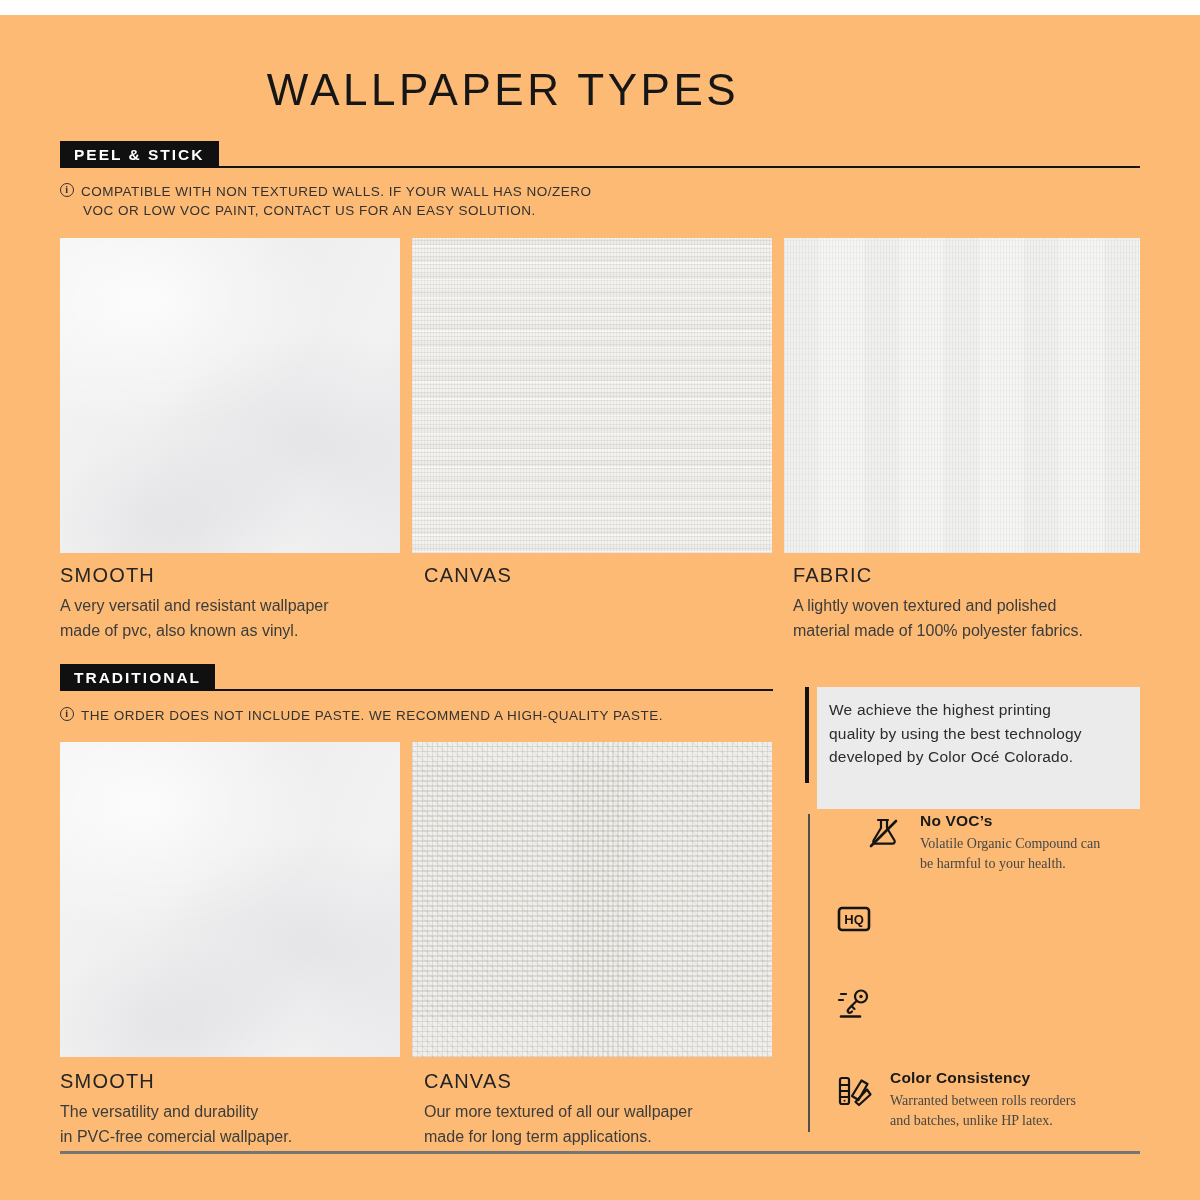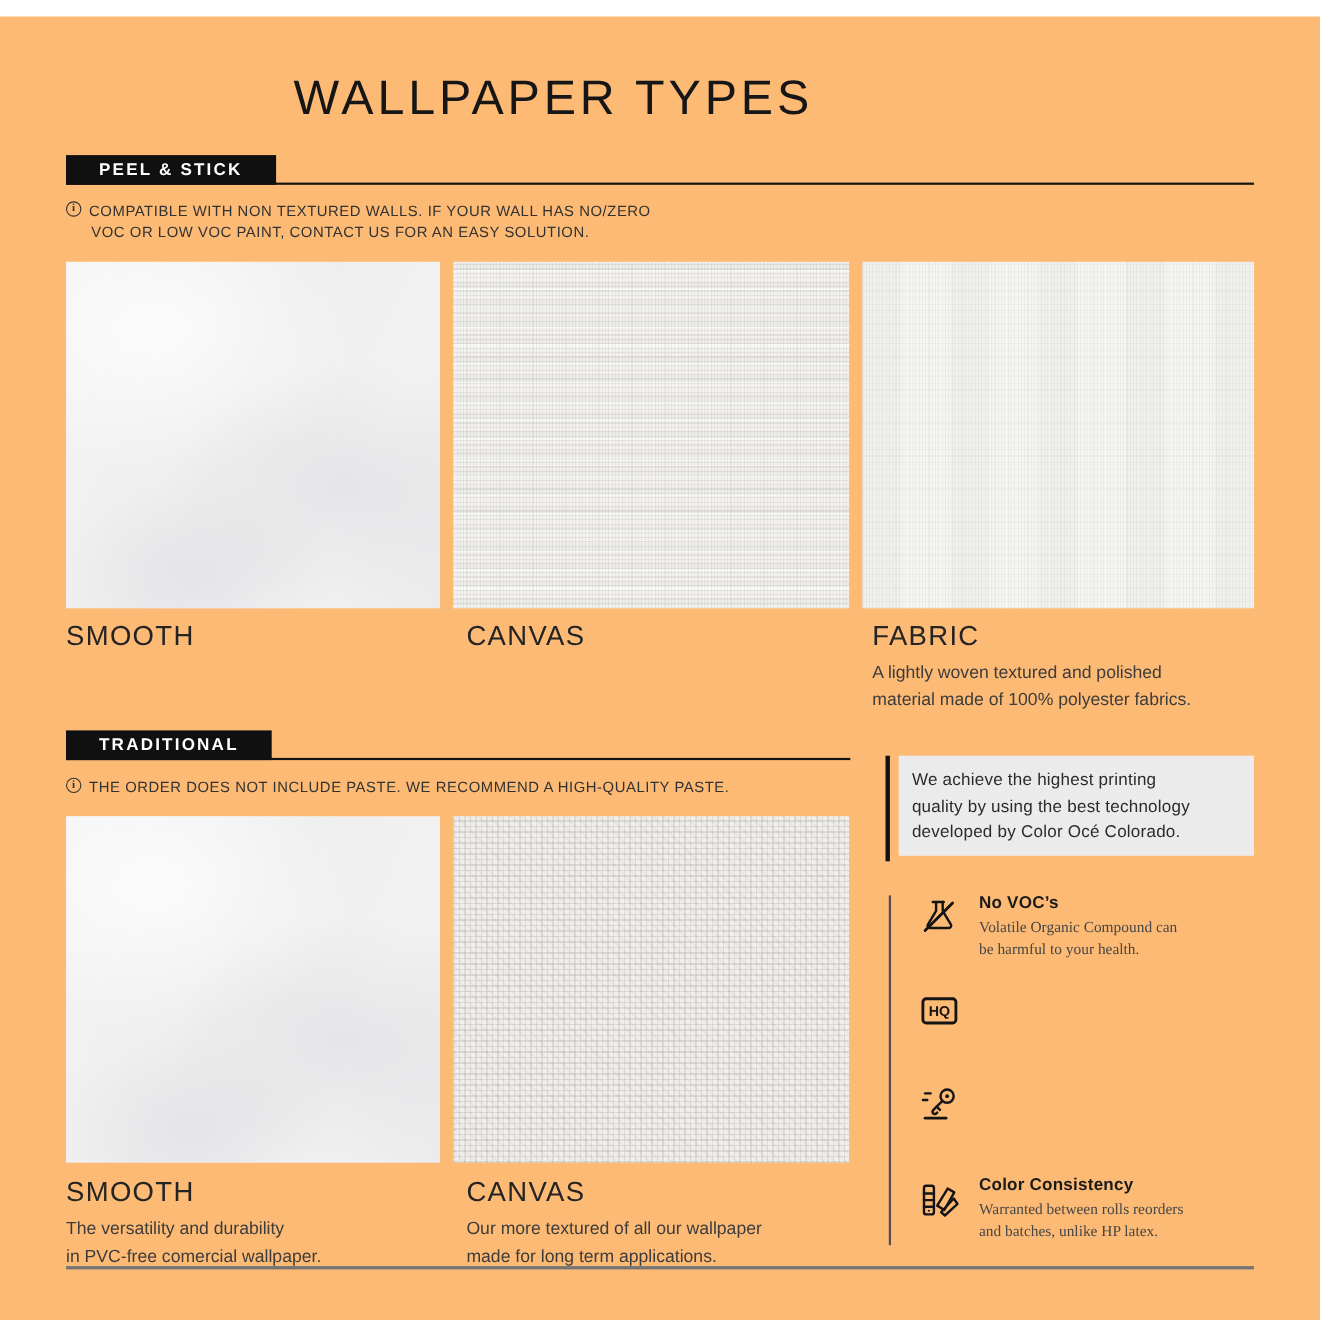--- a/index.html
+++ b/index.html
@@ -11,21 +11,21 @@
 
   
   .title {
     position:absolute; top:50px; left:0; width:1006px; text-align:center;
     font-size:44px; font-weight:500; letter-spacing:3.5px; color:#161616;
   }
 
   
   .tag {
     position:absolute; z-index:2; background:#101010; color:#ffffff;
-    height:27px; line-height:27px; padding:0 30px;
+    height:27px; line-height:27px; padding:0 14px;
     font-size:15.5px; font-weight:600; letter-spacing:2px;text-align:center;
   }
   .tag1 { top:126px; left:60px; }
   .tag2 { top:649px; left:60px; }
   .rule { position:absolute; height:2px; background:#141414; }
   .rule1 { top:151px; left:60px; width:1080px; }
   .rule2 { top:674px; left:60px; width:713px; }
   .rule-bottom { position:absolute; top:1136px; left:60px; width:1080px; height:3px; background:#757575; }
 
   
@@ -74,35 +74,35 @@
     background-image:
       repeating-linear-gradient(0deg,  rgba(118,114,102,0.17) 0 1.5px, rgba(0,0,0,0) 1.5px 5px),
       repeating-linear-gradient(90deg, rgba(118,114,102,0.15) 0 1.5px, rgba(0,0,0,0) 1.5px 5px),
       repeating-linear-gradient(45deg, rgba(0,0,0,0.03) 0 2px, rgba(0,0,0,0) 2px 7px);
   }
 
   
   .caption-row { position:absolute; left:60px; width:1080px; }
   .cap1 { top:549px; } .cap2 { top:1055px; }
   .caption { position:absolute; top:0; }
-  .caption h3 { font-size:25px; font-weight:500; letter-spacing:1.2px; color:#242424; }
+  .caption h3 { font-size:20px; font-weight:500; letter-spacing:1.2px; color:#242424; }
   .caption p  { margin-top:6px; font-size:16px; line-height:25px; color:#3c3c3c; }
   .c-pos0 { left:0; } .c-pos1 { left:364px; } .c-pos2 { left:733px; }
 
   
   .quote-bar { position:absolute; top:672px; left:805px; width:4px; height:96px; background:#111111; }
-  .quote-box { position:absolute; top:672px; left:817px; width:323px; height:91px;
+  .quote-box { position:absolute; top:672px; left:817px; width:323px; height:122px;
                background:#ebebeb; padding:11px 0 0 12px;
                font-size:15.5px; line-height:23.5px; color:#2b2b2b; letter-spacing:0.2px; }
 
   
   .features { position:absolute; top:799px; left:808px; width:332px; height:318px;
               border-left:2px solid #4f4f4f; }
   .feature { position:absolute; left:0; width:330px; display:flex; }
-  .f-pos0 { top:-2px; } .f-pos1 { top:83px; } .f-pos2 { top:169px; } .f-pos3 { top:255px; }
+  .f-pos0 { top:-2px;padding-left:30px; } .f-pos1 { top:83px; } .f-pos2 { top:169px; } .f-pos3 { top:255px; }
   .f-icon { flex:0 0 40px; width:40px; height:40px; margin-left:24px; margin-top:2px; }
   .f-text { margin-left:16px; width:250px; }
   .f-title { font-size:15.5px; font-weight:700; color:#1a1a1a; letter-spacing:0.2px; }
   .f-desc  { margin-top:4px; font-size:14px; line-height:20px; color:#464646;font-family:Liberation Serif, serif; }
   .f-icon svg { width:40px; height:40px; display:block; }
   .f-icon svg .s { fill:none; stroke:#141414; stroke-width:2.2; stroke-linecap:round; stroke-linejoin:round; }
   .f-icon svg .s-thick { fill:none; stroke:#141414; stroke-width:2.6; stroke-linecap:round; stroke-linejoin:round; }
   .f-icon svg text { font-family:"Liberation Sans", sans-serif; font-size:13px; font-weight:700; fill:#141414; }
 </style>
 </head>
@@ -125,20 +125,24 @@
 
   <div class="swatch-row row1">
     <div class="swatch w340 tex-smooth"></div>
     <div class="swatch w360 tex-canvas"></div>
     <div class="swatch w356 tex-fabric"></div>
   </div>
 
   <div class="caption-row cap1">
     <div class="caption c-pos0">
       <h3>SMOOTH</h3>
+      <p>
+        <span>A very versatil and resistant wallpaper</span><br>
+        <span>made of pvc, also known as vinyl.</span>
+      </p>
     </div>
     <div class="caption c-pos1">
       <h3>CANVAS</h3>
     </div>
     <div class="caption c-pos2">
       <h3>FABRIC</h3>
       <p>
         <span>A lightly woven textured and polished</span><br>
         <span>material made of 100% polyester fabrics.</span>
       </p>

